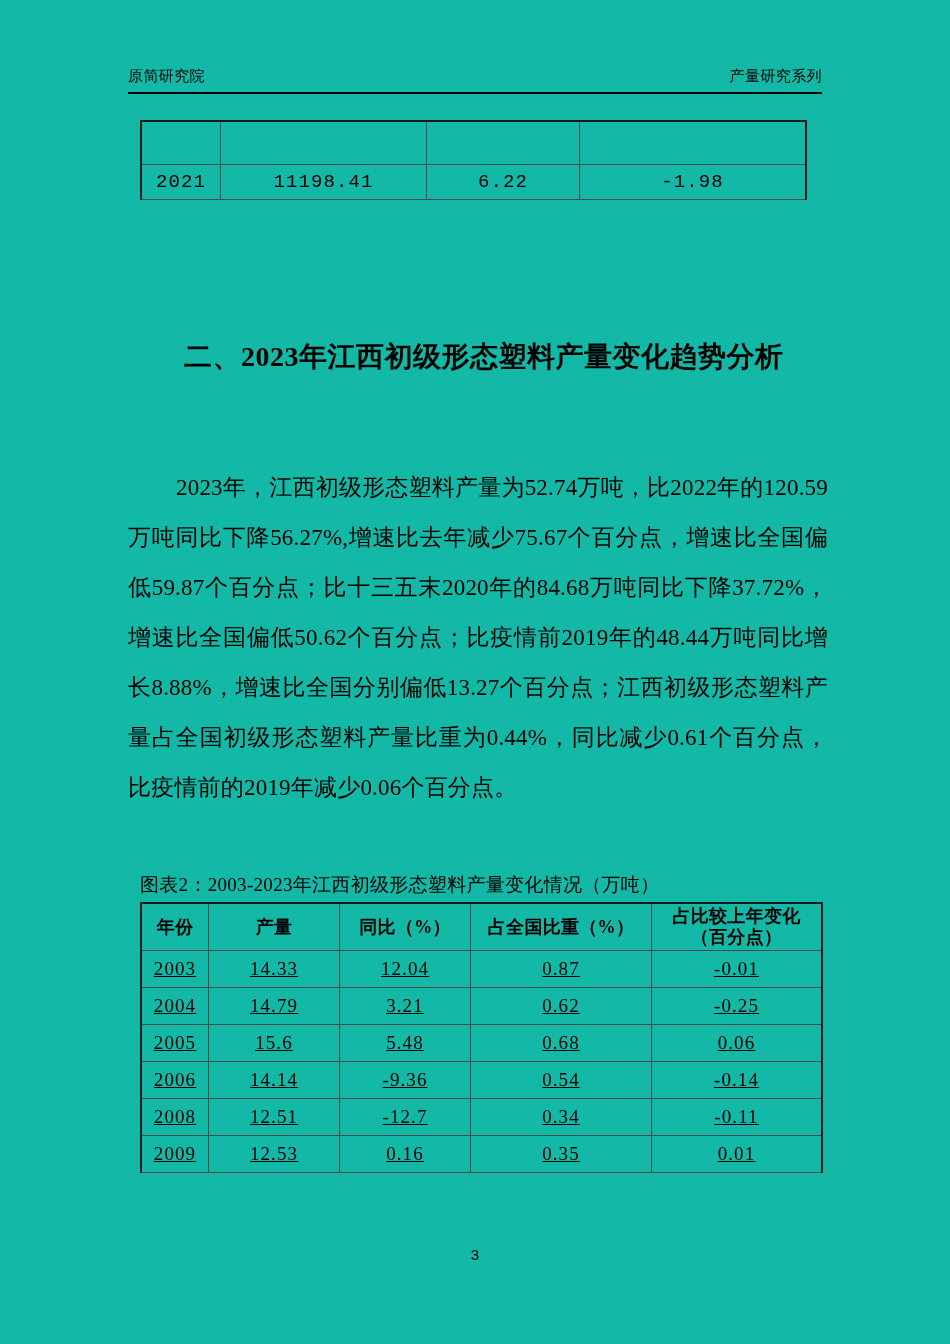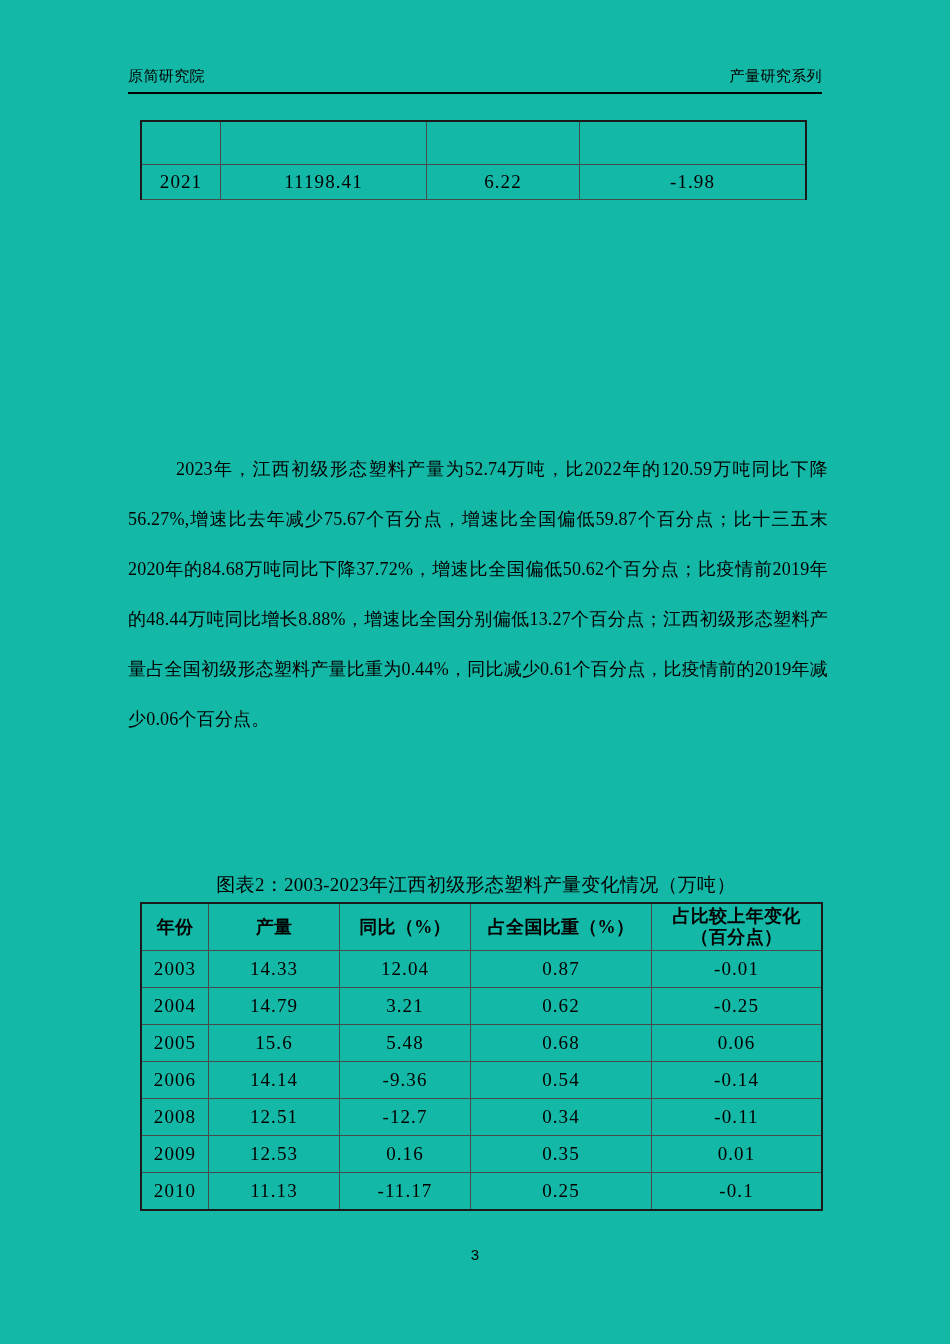--- a/index.html
+++ b/index.html
@@ -66,21 +66,21 @@
     letter-spacing: 1.1px;
   }
 
   
   .table1-wrap {
     position: absolute;
     left: 140px;
     top: 120px;
   }
   table.table1 { width: 660px; }
-  table.table1 td { height: 34px; }
+  table.table1 td { height: 34px; font-family: Liberation Mono, monospace; }
   table.table1 tr.head-row td { height: 42px; }
 
   
   .source-note {
     position: absolute;
     left: 177px;
     top: 262px;
     font-size: 19px;
     line-height: 30px;
     letter-spacing: 0.5px;
@@ -96,50 +96,49 @@
     line-height: 44px;
     font-weight: bold;
     text-indent: 56px;
     letter-spacing: 0.5px;
   }
 
   
   .body-para {
     position: absolute;
     left: 128px;
-    top: 426px;
+    top: 440px;
     width: 700px;
-    font-size: 18px;
+    font-size: 23px;
     line-height: 50px;
     text-align: justify;
     text-justify: inter-ideograph;
     text-indent: 48px;
     letter-spacing: 0.2px;
   }
 
   
   .figure-caption {
     position: absolute;
     left: 140px;
     top: 872px;
     width: 672px;
-    text-align: center;
     font-size: 19px;
     line-height: 26px;
     letter-spacing: 0.3px;
   }
 
   
   .table2-wrap {
     position: absolute;
     left: 140px;
     top: 902px;
   }
   table.table2 { width: 675px; }
-  table.table2 td { height: 36px; }
+  table.table2 td { height: 36px; text-decoration: underline; }
   table.table2 th {
     height: 46px;
     font-weight: bold;
     font-size: 18px;
     line-height: 21px;
     letter-spacing: 0.3px;
   }
   table.table2 td.year, table.table2 td.val { font-size: 19px; letter-spacing: 1.1px; }
   .outer-top { border-top: 2px solid #1a1a1a !important; }
   .outer-left { border-left: 2px solid #1a1a1a !important; }
@@ -181,20 +180,21 @@
           <td class="num outer-left">2021</td>
           <td class="num">11198.41</td>
           <td class="num">6.22</td>
           <td class="num outer-right">-1.98</td>
         </tr>
       </tbody>
     </table>
   </div>
 
 
+  <h2 class="section-heading">二、2023年江西初级形态塑料产量变化趋势分析</h2>
 
   <p class="body-para">2023年，江西初级形态塑料产量为52.74万吨，比2022年的120.59万吨同比下降56.27%,增速比去年减少75.67个百分点，增速比全国偏低59.87个百分点；比十三五末2020年的84.68万吨同比下降37.72%，增速比全国偏低50.62个百分点；比疫情前2019年的48.44万吨同比增长8.88%，增速比全国分别偏低13.27个百分点；江西初级形态塑料产量占全国初级形态塑料产量比重为0.44%，同比减少0.61个百分点，比疫情前的2019年减少0.06个百分点。</p>
 
   <div class="figure-caption">图表2：2003-2023年江西初级形态塑料产量变化情况（万吨）</div>
 
   <div class="table2-wrap">
     <table class="doc-table table2">
       <thead>
         <tr>
           <th style="width:66px" class="outer-top outer-left">年份</th>
@@ -243,26 +243,19 @@
           <td class="val">0.34</td>
           <td class="val outer-right">-0.11</td>
         </tr>
         <tr>
           <td class="year outer-left">2009</td>
           <td class="val">12.53</td>
           <td class="val">0.16</td>
           <td class="val">0.35</td>
           <td class="val outer-right">0.01</td>
         </tr>
-        <tr>
-          <td class="year outer-left outer-bottom">2010</td>
-          <td class="val outer-bottom">11.13</td>
-          <td class="val outer-bottom">-11.17</td>
-          <td class="val outer-bottom">0.25</td>
-          <td class="val outer-right outer-bottom">-0.1</td>
-        </tr>
       </tbody>
     </table>
   </div>
 
   <div class="page-number">3</div>
 
 </div>
 
 </body></html>

